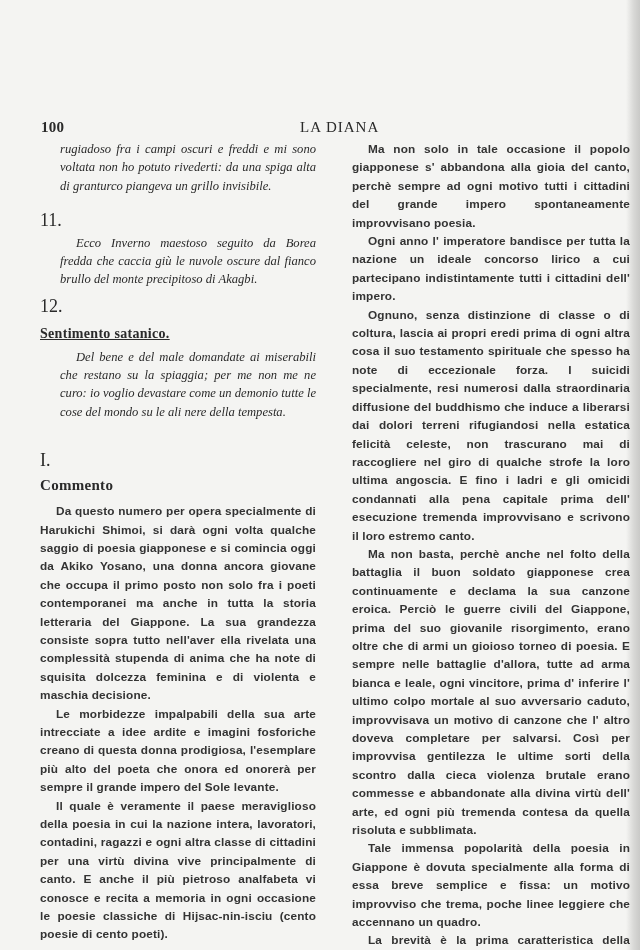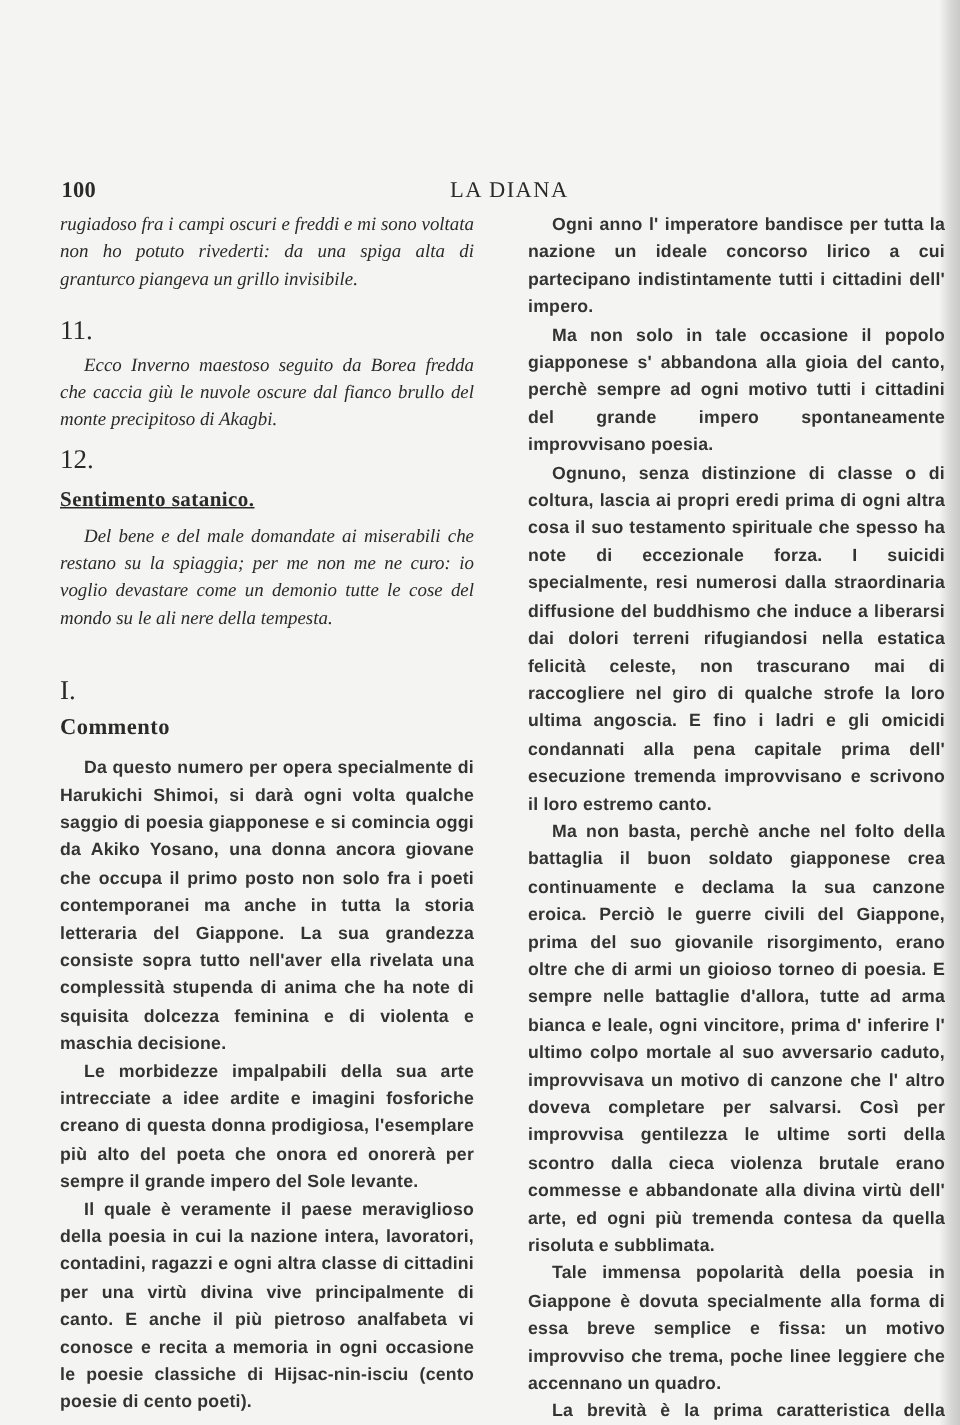--- a/index.html
+++ b/index.html
@@ -16,21 +16,21 @@
   .running-head { position:absolute; top:119px; left:0; width:640px; height:20px; }
   .page-number { position:absolute; left:41px; top:0; font-size:15px; font-weight:bold; letter-spacing:0.2px; }
   .journal-title { position:absolute; left:300px; top:0; font-size:15px; letter-spacing:1px; }
 
   .col { position:absolute; top:140px; font-size:12.6px; line-height:18.4px; text-align:justify; }
   .col-left { left:40px; width:276px; }
   .col-right { left:352px; width:278px; top:140px; }
 
   p { margin:0; }
   .ind { text-indent:16px; }
-  .poem { font-style:italic; }
+  .poem { font-style:italic;margin-left:20px; }
   .num { text-align:left; font-size:18px; }
   .subhead { font-weight:bold; font-size:14px; letter-spacing:0.3px; }
   .sect-head { text-align:left; font-weight:bold; font-size:15px; letter-spacing:0.3px; }
   .body-text { font-family:"Liberation Sans", sans-serif; font-size:11.8px; font-weight:bold; color:#333; letter-spacing:0.15px; }
 </style>
 </head>
 <body>
 
 <div class="page-shade"></div>
 
@@ -50,20 +50,20 @@
   <p class="poem ind" style="margin-top:4px;">Del bene e del male domandate ai miserabili che restano su la spiaggia; per me non me ne curo: io voglio devastare come un demonio tutte le cose del mondo su le ali nere della tempesta.</p>
 
   <p class="num" style="margin-top:30px;">I.</p>
   <p class="sect-head" style="margin-top:6px;">Commento</p>
   <p class="body-text ind" style="margin-top:8px;">Da questo numero per opera specialmente di Harukichi Shimoi, si darà ogni volta qualche saggio di poesia giapponese e si comincia oggi da Akiko Yosano, una donna ancora giovane che occupa il primo posto non solo fra i poeti contemporanei ma anche in tutta la storia letteraria del Giappone. La sua grandezza consiste sopra tutto nell'aver ella rivelata una complessità stupenda di anima che ha note di squisita dolcezza feminina e di violenta e maschia decisione.</p>
   <p class="body-text ind">Le morbidezze impalpabili della sua arte intrecciate a idee ardite e imagini fosforiche creano di questa donna prodigiosa, l'esemplare più alto del poeta che onora ed onorerà per sempre il grande impero del Sole levante.</p>
   <p class="body-text ind">Il quale è veramente il paese meraviglioso della poesia in cui la nazione intera, lavoratori, contadini, ragazzi e ogni altra classe di cittadini per una virtù divina vive principalmente di canto. E anche il più pietroso analfabeta vi conosce e recita a memoria in ogni occasione le poesie classiche di Hijsac-nin-isciu (cento poesie di cento poeti).</p>
 </div>
 
 <div class="col col-right">
+  <p class="body-text ind">Ma non solo in tale occasione il popolo giapponese s' abbandona alla gioia del canto, perchè sempre ad ogni motivo tutti i cittadini del grande impero spontaneamente improvvisano poesia.</p>
   <p class="body-text ind">Ogni anno l' imperatore bandisce per tutta la nazione un ideale concorso lirico a cui partecipano indistintamente tutti i cittadini dell' impero.</p>
-  <p class="body-text ind">Ma non solo in tale occasione il popolo giapponese s' abbandona alla gioia del canto, perchè sempre ad ogni motivo tutti i cittadini del grande impero spontaneamente improvvisano poesia.</p>
   <p class="body-text ind">Ognuno, senza distinzione di classe o di coltura, lascia ai propri eredi prima di ogni altra cosa il suo testamento spirituale che spesso ha note di eccezionale forza. I suicidi specialmente, resi numerosi dalla straordinaria diffusione del buddhismo che induce a liberarsi dai dolori terreni rifugiandosi nella estatica felicità celeste, non trascurano mai di raccogliere nel giro di qualche strofe la loro ultima angoscia. E fino i ladri e gli omicidi condannati alla pena capitale prima dell' esecuzione tremenda improvvisano e scrivono il loro estremo canto.</p>
   <p class="body-text ind">Ma non basta, perchè anche nel folto della battaglia il buon soldato giapponese crea continuamente e declama la sua canzone eroica. Perciò le guerre civili del Giappone, prima del suo giovanile risorgimento, erano oltre che di armi un gioioso torneo di poesia. E sempre nelle battaglie d'allora, tutte ad arma bianca e leale, ogni vincitore, prima d' inferire l' ultimo colpo mortale al suo avversario caduto, improvvisava un motivo di canzone che l' altro doveva completare per salvarsi. Così per improvvisa gentilezza le ultime sorti della scontro dalla cieca violenza brutale erano commesse e abbandonate alla divina virtù dell' arte, ed ogni più tremenda contesa da quella risoluta e subblimata.</p>
   <p class="body-text ind">Tale immensa popolarità della poesia in Giappone è dovuta specialmente alla forma di essa breve semplice e fissa: un motivo improvviso che trema, poche linee leggiere che accennano un quadro.</p>
   <p class="body-text ind">La brevità è la prima caratteristica della poesia giapponese che si raccoglie generalmente in una strofe sola di cinque versetti tenui alternati e legati in una forma sempre uguale:</p>
 
 </div>
 
 </body></html>

